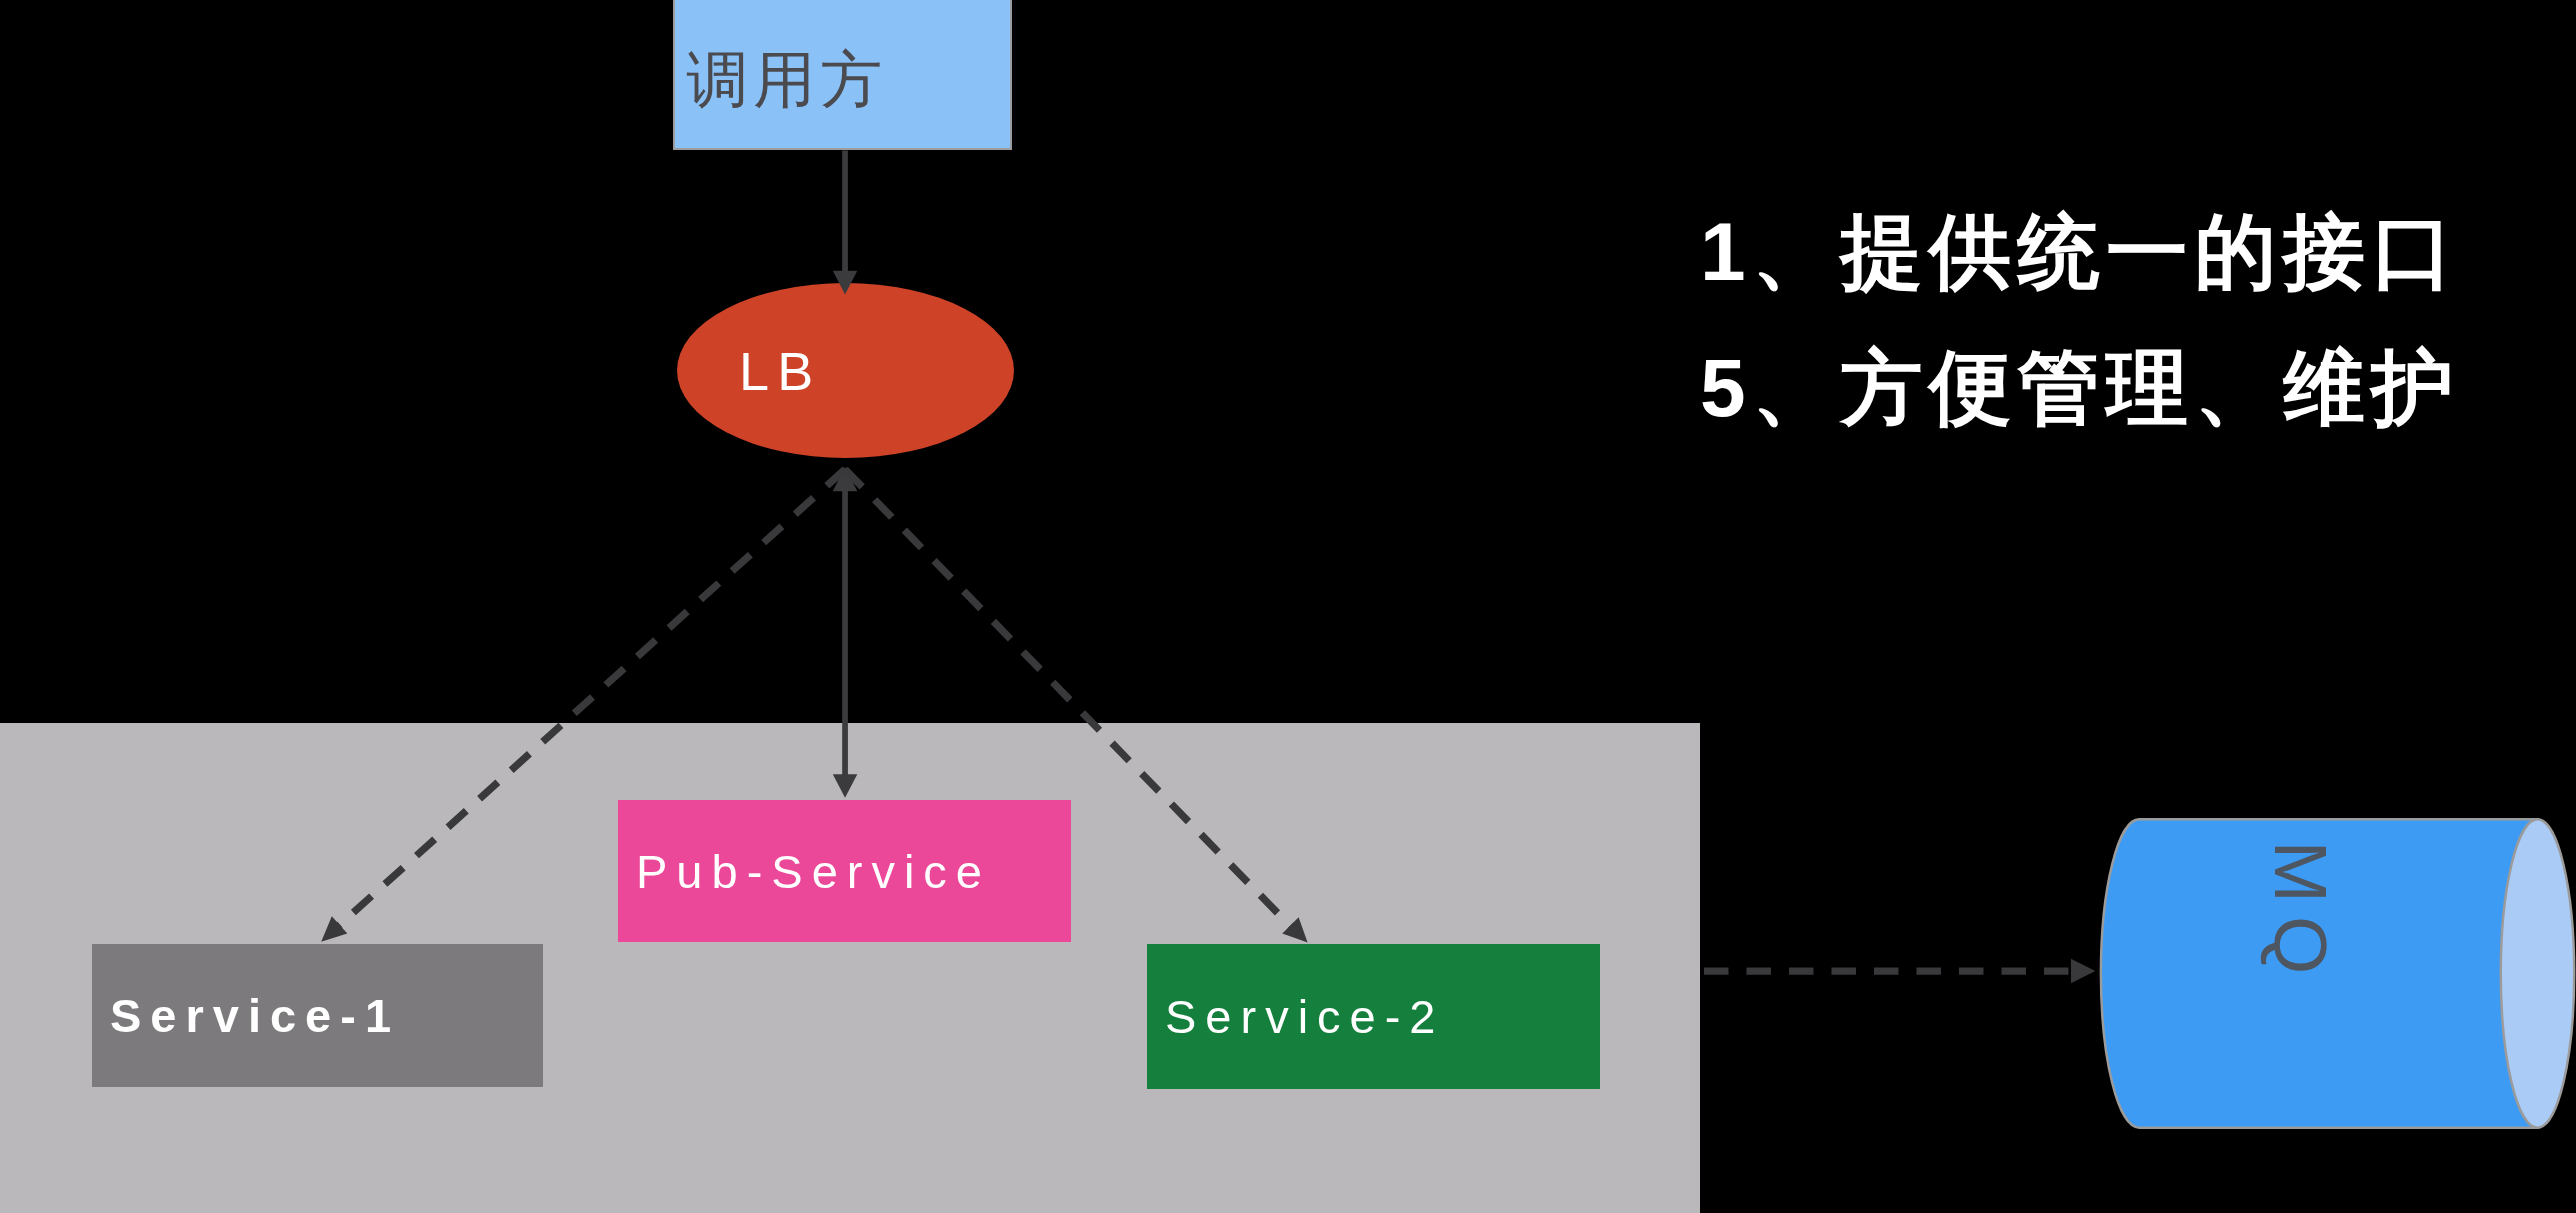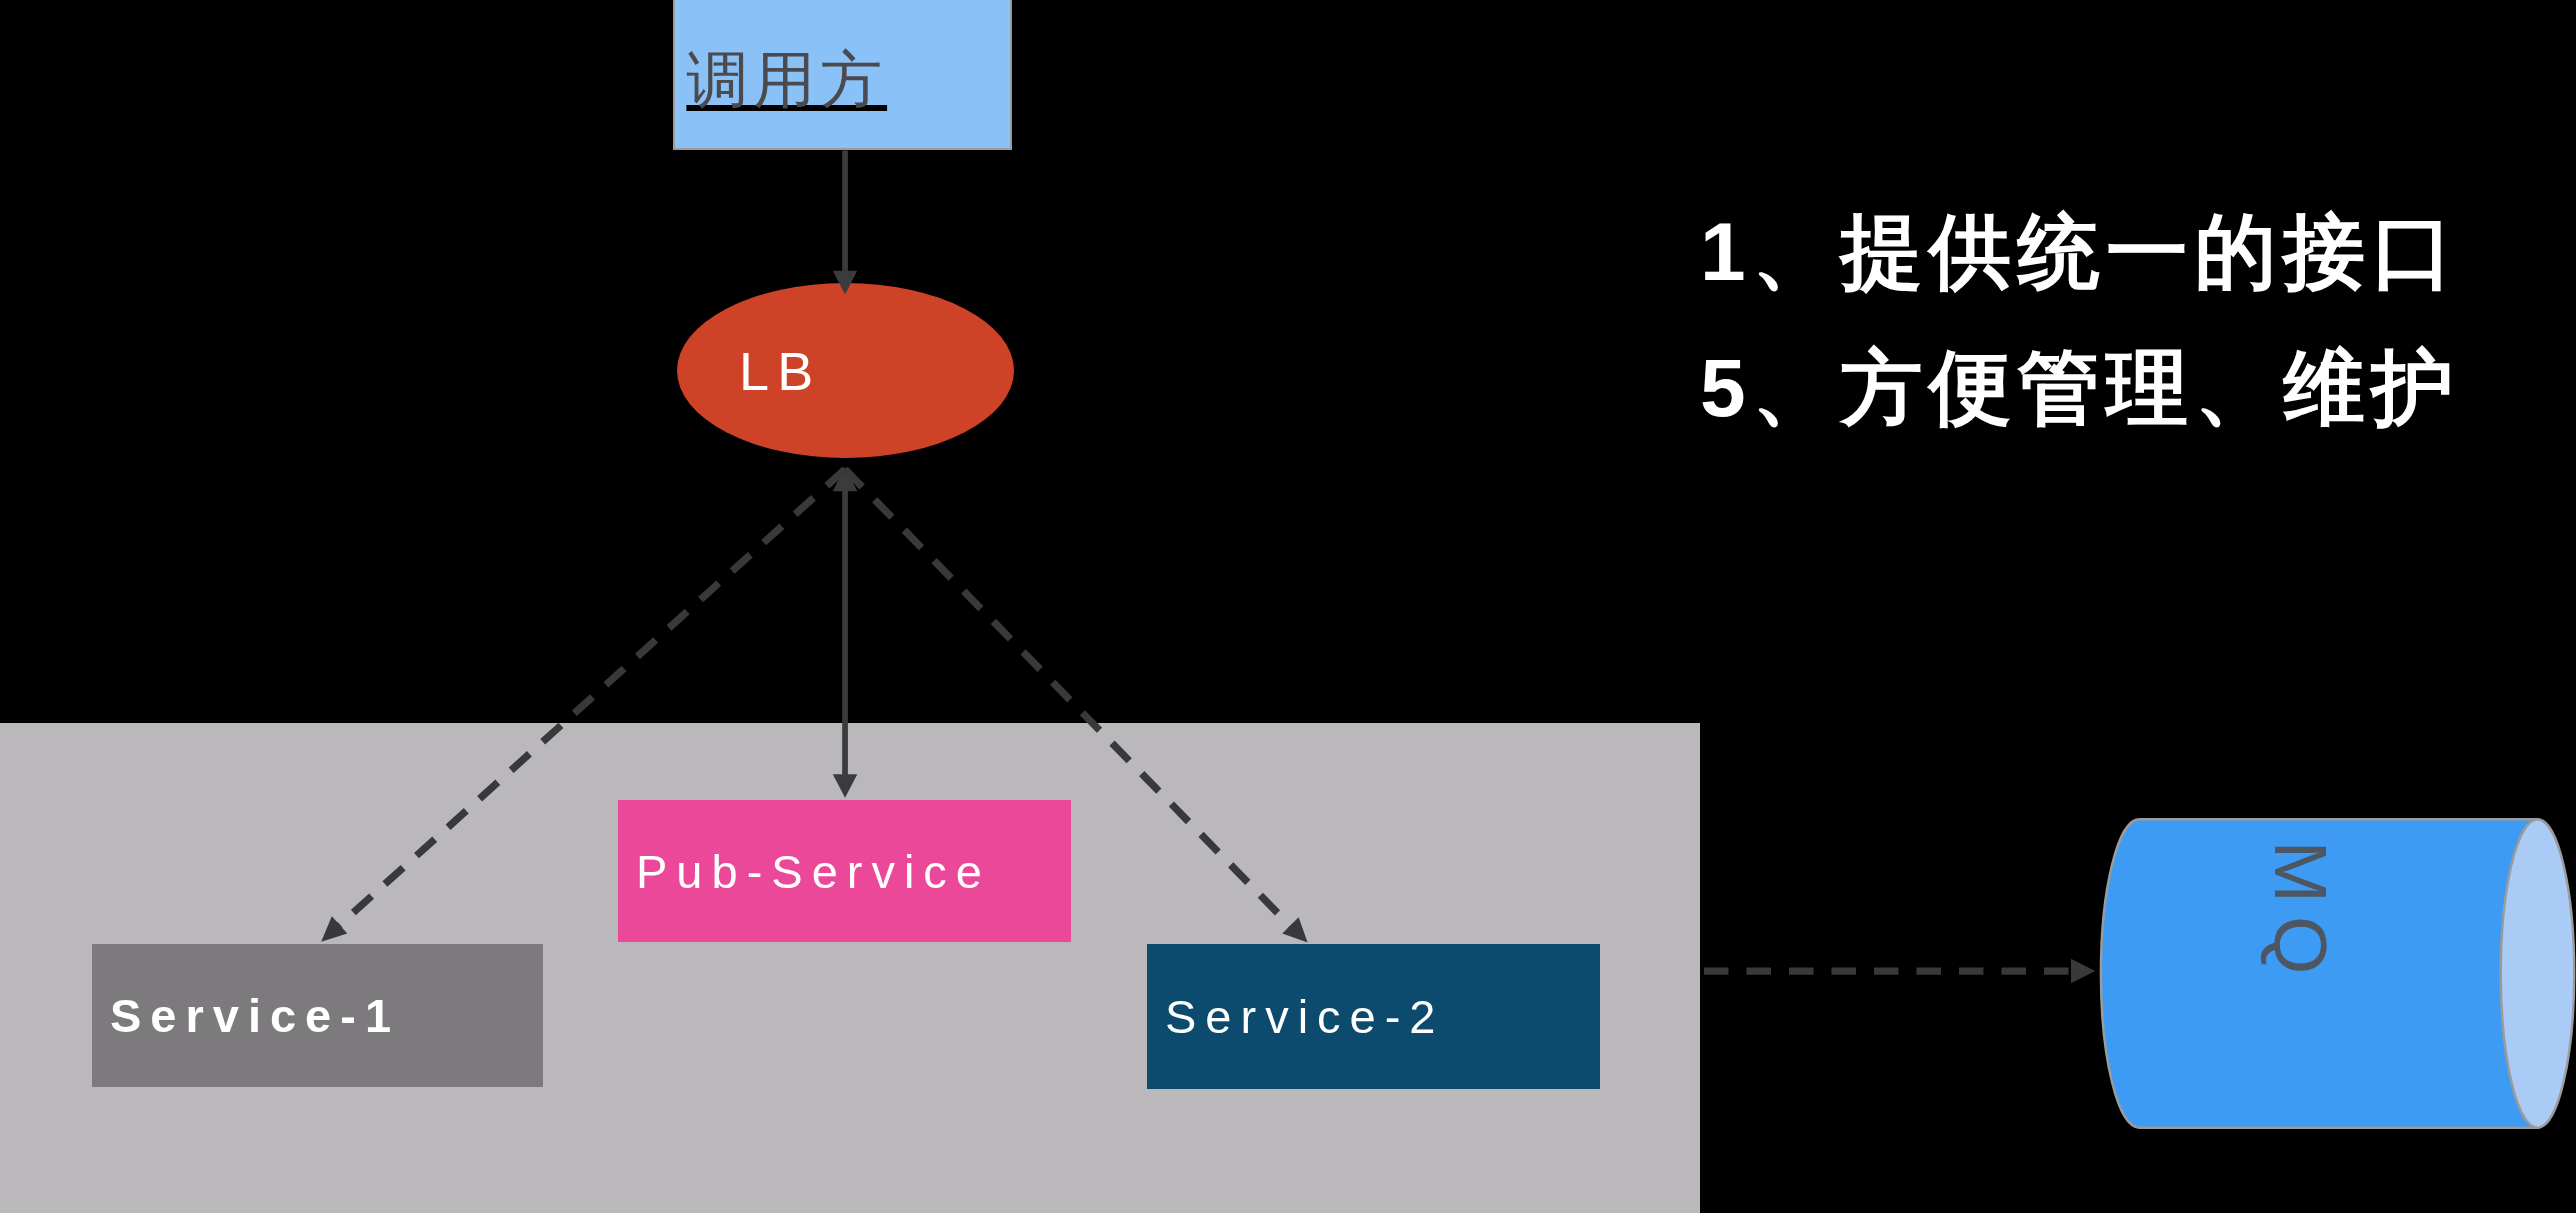--- a/index.html
+++ b/index.html
@@ -10,21 +10,21 @@
   }
   .panel{
     position:absolute;left:0;top:723px;width:1700px;height:490px;
     background:#BAB8BB;
   }
   .caller{
     position:absolute;left:673px;top:0;width:339px;height:150px;
     background:#8AC2F8;box-sizing:border-box;
     border:2.5px solid #9C9C9C;border-top:none;
     display:flex;align-items:center;
-    padding-left:11.4px;padding-top:11.4px;text-decoration:underline;
+    padding-left:11.4px;padding-top:11.4px;
   }
   .caller .lbl{font-size:62px;letter-spacing:4.9px;color:#4B4B4F;}
   .lb-ellipse{
     position:absolute;left:677px;top:283px;width:337px;height:175px;
     background:#CE4327;border-radius:50%;
     display:flex;align-items:center;padding-left:62px;box-sizing:border-box;
   }
   .lb-ellipse .lbl{font-size:54px;letter-spacing:8.2px;color:#fff;}
   .sbox{
     position:absolute;display:flex;align-items:center;
@@ -62,21 +62,21 @@
   <div class="lb-ellipse" style="background: rgb(206, 67, 39);">
     <span class="lbl" style="color: rgb(255, 255, 255);">LB</span>
   </div>
 
   <div class="sbox box-pub" style="background: #ec4899;">
     <span class="lbl" style="color: rgb(255, 255, 255);">Pub-Service</span>
   </div>
   <div class="sbox box-s1" style="background: rgb(125, 122, 126);">
     <span class="lbl" style="color: rgb(255, 255, 255);">Service-1</span>
   </div>
-  <div class="sbox box-s2" style="background: #0c4a6e;">
+  <div class="sbox box-s2" style="background: #15803d;">
     <span class="lbl" style="color: rgb(255, 255, 255);">Service-2</span>
   </div>
 
   <div class="notes" style="color: #ffffff;">
     <div class="note-line">1、提供统一的接口</div>
     <div class="note-line">5、方便管理、维护</div>
   </div>
 
   <svg class="mq-svg" width="481" height="315" viewBox="0 0 589 386">
     <path d="M54,4 A47,189 0 0 0 54,382 L542,382 L542,4 Z" stroke-width="3" fill="#3E9BF3" stroke="#9B9B9B"></path>

